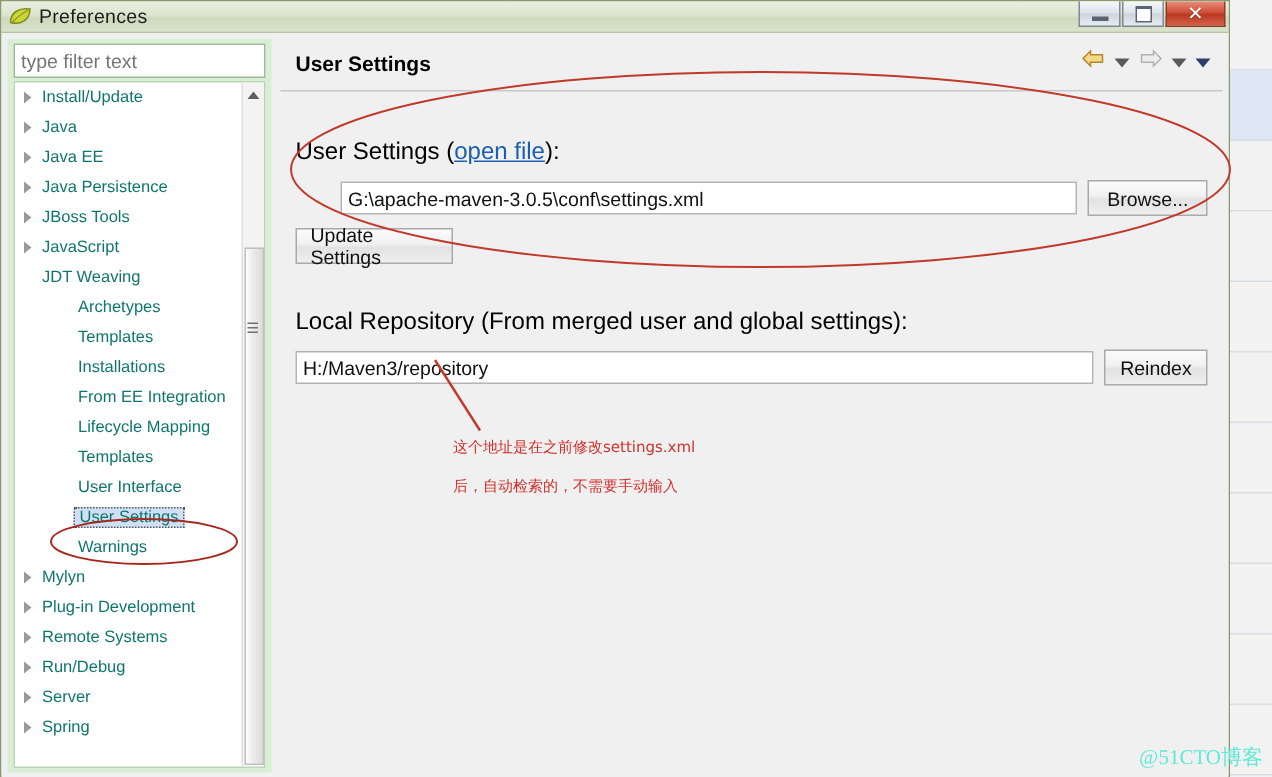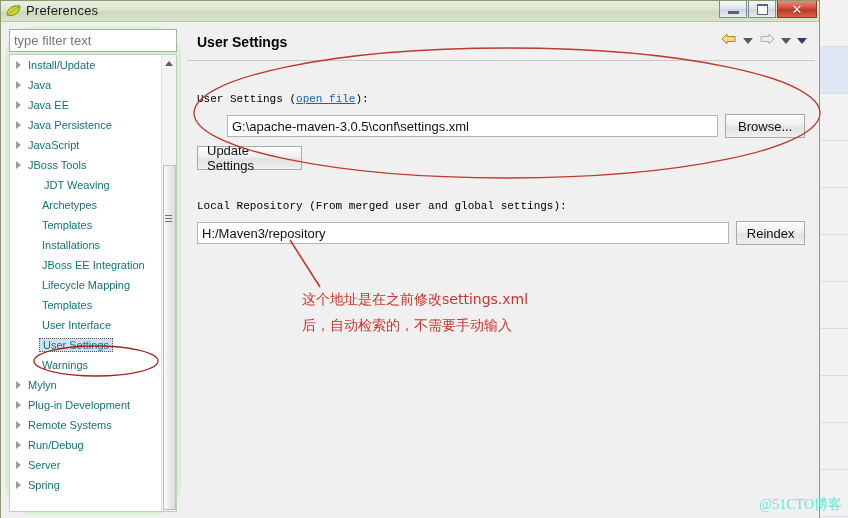--- a/index.html
+++ b/index.html
@@ -57,21 +57,20 @@
   .glyph-max{width:9px;height:8px;border:1px solid #5b6572;border-top-width:2px;background:#fff;}
 
   
   #winbody{position:relative;height:497px;background:#f0f0f0;}
 
   
   #leftpane{
     position:absolute;left:4px;top:4px;width:176px;height:489px;
     background:#d9efd4;
     box-sizing:border-box;
-    border-radius:31px;
   }
   #filterbox{
     position:absolute;left:4px;top:3px;width:168px;height:23px;
     background:#ffffff;border:1px solid #9fb79a;box-sizing:border-box;
     display:flex;align-items:center;
   }
   #filter-input{
     flex:1;border:none;outline:none;background:transparent;
     font-family:"Liberation Sans",sans-serif;font-size:13px;color:#6d6d6d;
     padding:0 4px;height:100%;
@@ -94,22 +93,22 @@
     width:0;height:0;border-left:5px solid #9a9a9a;
     border-top:4px solid transparent;border-bottom:4px solid transparent;
   }
   .arrow-e{
     width:0;height:0;border-top:5px solid #6b6b6b;
     border-left:4px solid transparent;border-right:4px solid transparent;
     margin-top:2px;
   }
   .tlabel{padding-left:2px;}
   .tnode.lvl1 .tlabel{padding-left:2px;}
-  .tnode.lvl2{padding-left:30px;}
-  .tnode.lvl1.noarrow{padding-left:32px;}
+  .tnode.lvl2{padding-left:40px;}
+  .tnode.lvl1.noarrow{padding-left:16px;}
   .tnode.selected .tlabel{
     background:#cfe0f5;border:1px dotted #5a5a5a;padding:0 3px;margin-left:-1px;
   }
   
   #tree-sb{
     position:absolute;right:0;top:0;width:15px;height:100%;
     background:#f3f3f3;border-left:1px solid #e0e0e0;box-sizing:border-box;
   }
   #sb-up{height:16px;display:flex;align-items:center;justify-content:center;}
   .sb-uparrow{width:0;height:0;border-bottom:5px solid #5e5e5e;
@@ -130,39 +129,39 @@
   #pane-header{position:relative;height:34px;border-bottom:1px solid #c8c8c8;}
   #pane-title{
     position:absolute;left:10px;top:8px;font-size:14px;font-weight:bold;color:#000;
   }
   #nav-icons{position:absolute;right:8px;top:6px;display:flex;align-items:center;gap:6px;}
   .navchev{width:0;height:0;border-top:6px solid #2c3e66;
     border-left:5px solid transparent;border-right:5px solid transparent;}
   .navchev.dim{border-top-color:#5a5a5a;}
 
   #content{position:relative;padding:0 10px;}
-  .fieldlabel{font-size:11px;color:#000;font-family:Liberation Mono, monospace;}
+  .fieldlabel{font-size:16px;color:#000;}
   .link{color:#1a5fb4;text-decoration:underline;cursor:pointer;}
   .row{display:flex;align-items:center;gap:7px;}
   .textfield{
     height:22px;background:#fff;border:1px solid #b4b4b4;box-sizing:border-box;
     display:flex;align-items:center;padding:0 4px;font-size:13px;color:#111;
   }
   .btn{
     height:24px;min-width:56px;padding:0 9px;box-sizing:border-box;
     background:linear-gradient(180deg,#fbfbfb 0%,#f0f0f0 45%,#e2e2e2 55%,#efefef 100%);
     border:1px solid #a9a9a9;
     display:flex;align-items:center;justify-content:center;
     font-size:13px;color:#111;cursor:pointer;
   }
 
   
   #annot-layer{position:absolute;left:0;top:0;width:848px;height:518px;pointer-events:none;}
   .cn-note{
-    position:absolute;color:#d0312d;font-size:14px;
+    position:absolute;color:#d0312d;font-size:10px;
     font-family:"DejaVu Sans",sans-serif;white-space:nowrap;
   }
   #watermark{
     position:absolute;right:6px;bottom:4px;font-size:14px;color:#5eead4;
     font-family:Liberation Serif, serif;
   }
 </style>
 </head>
 <body>
 
@@ -237,42 +236,42 @@
             <div class="tnode lvl1">
               <span class="tw">
                 <span class="arrow-c"></span>
               </span>
               <span class="tlabel">Java Persistence</span>
             </div>
             <div class="tnode lvl1">
               <span class="tw">
                 <span class="arrow-c"></span>
               </span>
+              <span class="tlabel">JBoss Tools</span>
+            </div>
+            <div class="tnode lvl1">
+              <span class="tw">
+                <span class="arrow-c"></span>
+              </span>
               <span class="tlabel">JavaScript</span>
-            </div>
-            <div class="tnode lvl1">
-              <span class="tw">
-                <span class="arrow-c"></span>
-              </span>
-              <span class="tlabel">JBoss Tools</span>
             </div>
             <div class="tnode lvl1 noarrow">
               <span class="tlabel">JDT Weaving</span>
             </div>
             <div class="tnode lvl2">
               <span class="tlabel">Archetypes</span>
             </div>
             <div class="tnode lvl2">
               <span class="tlabel">Templates</span>
             </div>
             <div class="tnode lvl2">
               <span class="tlabel">Installations</span>
             </div>
             <div class="tnode lvl2">
-              <span class="tlabel">JBoss EE Integration</span>
+              <span class="tlabel">From EE Integration</span>
             </div>
             <div class="tnode lvl2">
               <span class="tlabel">Lifecycle Mapping</span>
             </div>
             <div class="tnode lvl2">
               <span class="tlabel">Templates</span>
             </div>
             <div class="tnode lvl2">
               <span class="tlabel">User Interface</span>
             </div>

